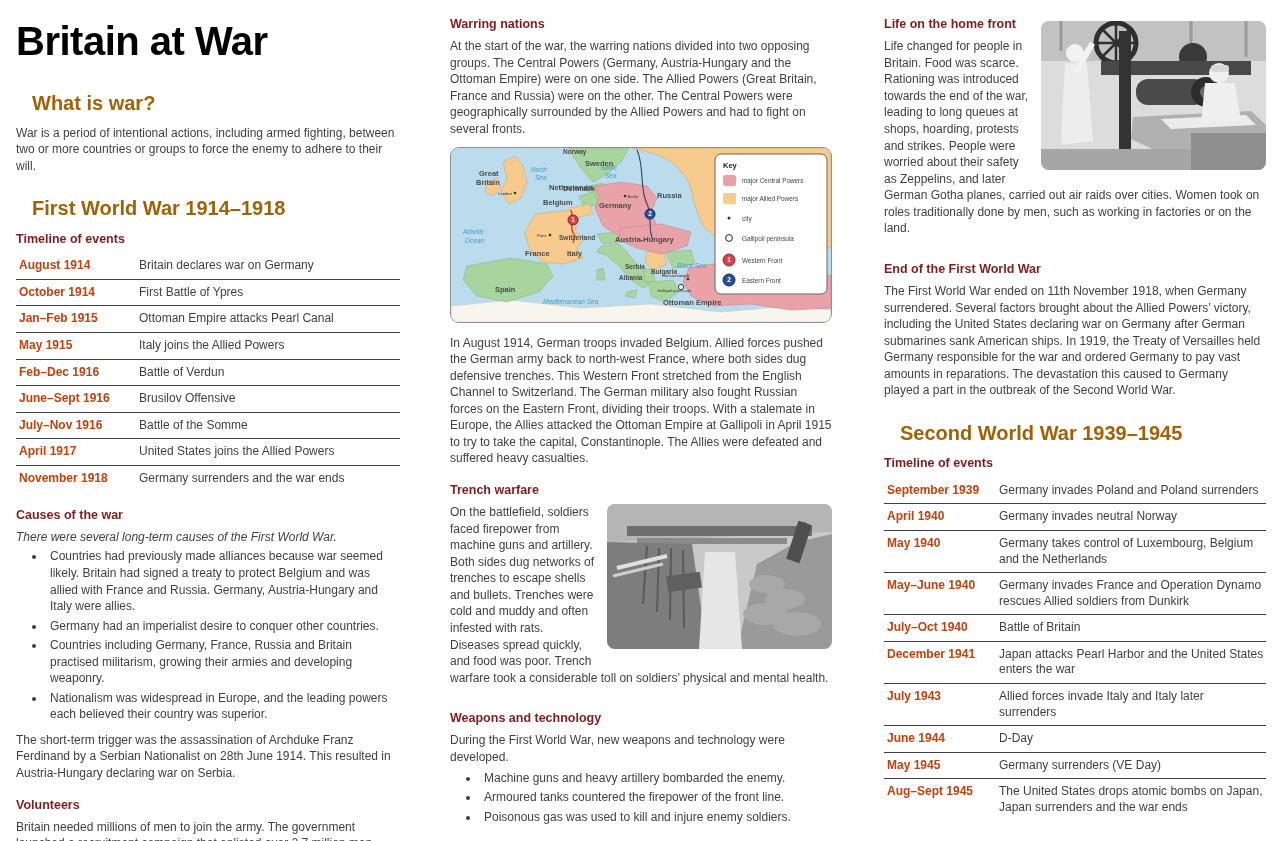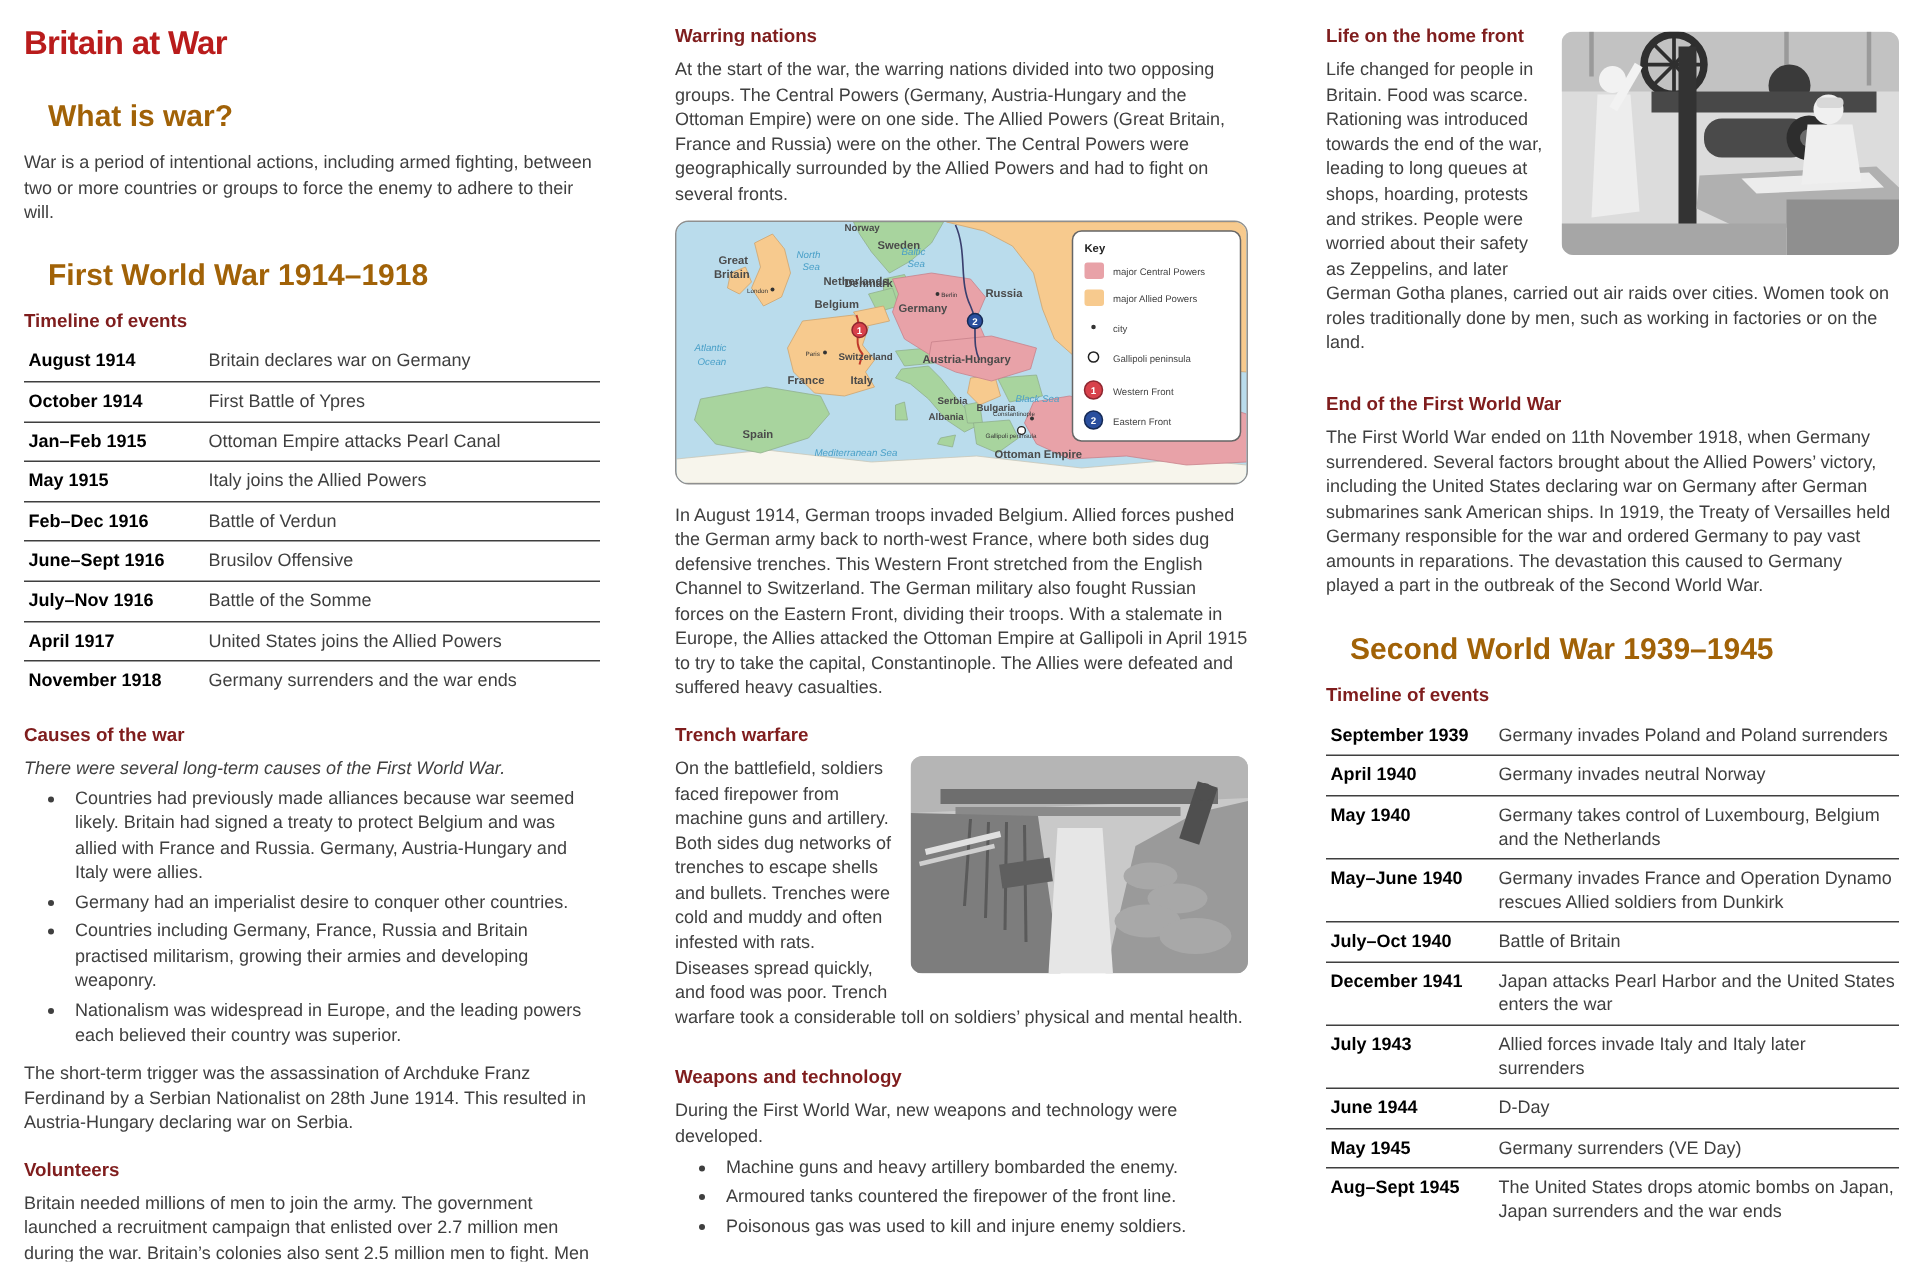--- a/index.html
+++ b/index.html
@@ -9,30 +9,30 @@
     background:#ffffff; color:#3f3f3f;
     font-family:"Liberation Sans", sans-serif;
     font-size:12px; line-height:1.38;
   }
   .page { display:flex; padding:0 14px 0 16px; height:841px; }
   .col { flex:none; }
   .col1 { width:384px; margin-right:50px; }
   .col2 { width:382px; margin-right:52px; }
   .col3 { width:382px; }
 
-  h1 { font-size:22px; color:#b91c1c; margin:14px 0 0 0; font-weight:bold; letter-spacing:-0.5px; }
+  h1 { font-size:40px; color:#000000; margin:14px 0 0 0; font-weight:bold; letter-spacing:-0.5px; }
   h2 { font-size:20px; color:#a16207; margin:21px 0 7px 16px; font-weight:bold; }
   h3 { font-size:12.5px; color:#7f1d1d; margin:15px 0 5px 0; font-weight:bold; }
   h3.tight { margin:8px 0 5px 0; }
   p  { margin:0 0 9px 0; }
 
   table.timeline { width:100%; border-collapse:collapse; margin-top:2px; }
   table.timeline td { padding:5px 2px 5px 3px; border-bottom:1px solid #3f3f3f; vertical-align:top; line-height:1.3; }
   table.timeline tr:last-child td { border-bottom:none; }
-  td.date { font-weight:bold; color:#000000; width:120px; }
+  td.date { font-weight:bold; color:#c2410c; width:120px; }
   .col3 td.date { width:112px; }
 
   ul.bullets { margin:2px 0 9px 0; padding-left:30px; }
   ul.bullets li { margin:0 0 3px 0; padding-left:4px; }
 
   .map-frame { width:382px; height:176px; border:1px solid #8f8f8f; border-radius:9px; overflow:hidden; margin:8px 0 12px 0; background:#badcec; }
   .photo { float:right; border-radius:8px; overflow:hidden; }
   .photo.trench { width:225px; height:145px; margin:0 0 6px 12px; }
   .photo.factory { width:225px; height:149px; margin:5px 0 8px 12px; }
   .clear { clear:both; }

